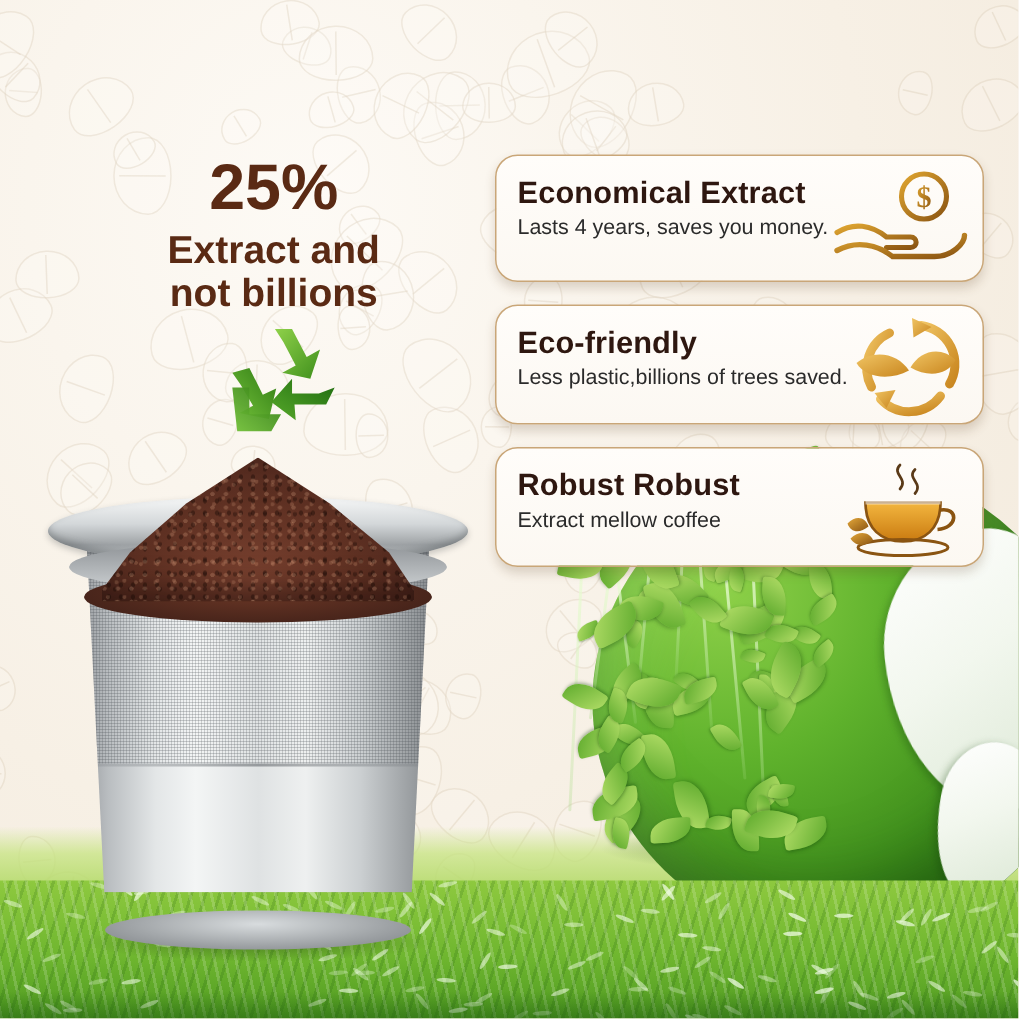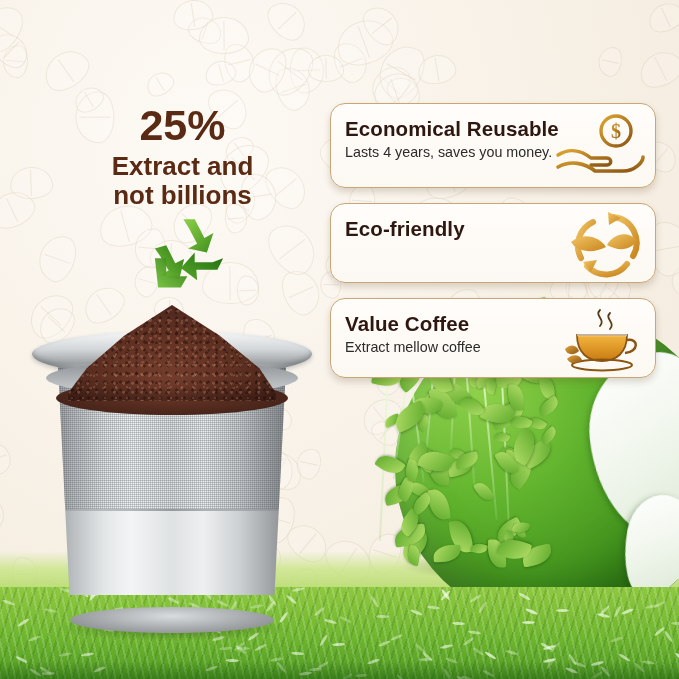--- a/index.html
+++ b/index.html
@@ -625,21 +625,21 @@
     <div class="grounds-lip"></div>
     <div class="grounds">
       <div class="grounds-tex"></div>
     </div>
   </div>
 
   <div class="cards">
 
     <div class="card" id="card-0">
       <div class="card-body">
-        <div class="card-title">Economical Reusable</div>
+        <div class="card-title">Economical Extract</div>
         <div class="card-sub">Lasts 4 years, saves you money.</div>
       </div>
       <div class="card-icon">
         <svg viewBox="0 0 92 74" width="92" height="74" aria-hidden="true">
           <defs>
             <linearGradient id="goldA" x1="0" y1="0" x2="1" y2="1">
               <stop offset="0" stop-color="#e0a631"></stop>
                 <stop offset="1" stop-color="#8a5412"></stop>
             </linearGradient>
           </defs>
@@ -647,20 +647,21 @@
           <text x="61" y="28" font-family="Liberation Serif, serif" font-size="20" font-weight="bold" text-anchor="middle" fill="url(#goldA)">$</text>
           <path d="M3 45 C14 38, 26 40, 36 48 L52 48 C57 48, 57 55, 52 55 L36 55" fill="none" stroke="url(#goldA)" stroke-width="3.4" stroke-linecap="round"></path>
           <path d="M3 57 C16 50, 30 53, 40 61 L68 61 C80 61, 88 52, 88 47" fill="none" stroke="url(#goldA)" stroke-width="3.6" stroke-linecap="round"></path>
         </svg>
       </div>
     </div>
 
     <div class="card" id="card-1">
       <div class="card-body">
         <div class="card-title">Eco-friendly</div>
+        <div class="card-sub">Less plastic,billions of trees saved.</div>
       </div>
       <div class="card-icon">
         <svg viewBox="0 0 84 70" width="84" height="70" aria-hidden="true">
           <defs>
             <linearGradient id="goldB" x1="0" y1="0" x2="1" y2="1">
               <stop offset="0" stop-color="#f0c463"></stop>
                 <stop offset="55" stop-color="#c9861f"></stop>
               <stop offset="1" stop-color="#7d4a0d"></stop>
             </linearGradient>
           </defs>
@@ -671,21 +672,21 @@
           <path d="M22 48 A26 26 0 0 1 34 12" fill="none" stroke="url(#goldB)" stroke-width="6" stroke-linecap="round"></path>
           <path d="M12 32 C24 22, 40 26, 47 37 C34 44, 18 42, 12 32 Z" fill="url(#goldB)"></path>
           <path d="M78 30 C68 20, 54 24, 48 35 C60 42, 73 40, 78 30 Z" fill="url(#goldB)"></path>
           <path d="M46 36 L46 56" stroke="url(#goldB)" stroke-width="3" stroke-linecap="round" fill="none"></path>
         </svg>
       </div>
     </div>
 
     <div class="card" id="card-2">
       <div class="card-body">
-        <div class="card-title">Value Coffee</div>
+        <div class="card-title">Robust Robust</div>
         <div class="card-sub">Extract mellow coffee</div>
       </div>
       <div class="card-icon">
         <svg viewBox="0 0 88 68" width="88" height="68" aria-hidden="true">
           <defs>
             <linearGradient id="brew" x1="0" y1="0" x2="0" y2="1">
               <stop offset="0" stop-color="#f3b63f"></stop>
                 <stop offset="1" stop-color="#c97a10"></stop>
             </linearGradient>
             <linearGradient id="goldC" x1="0" y1="0" x2="1" y2="1">

